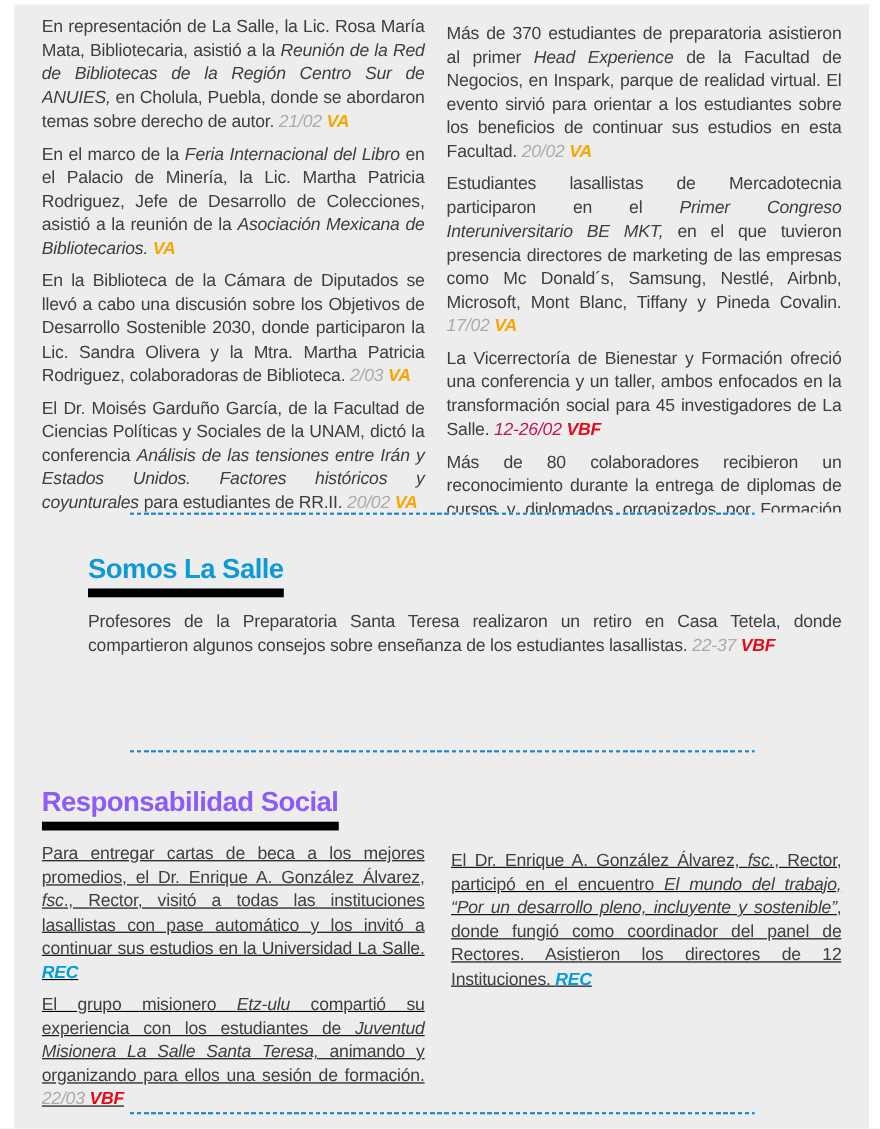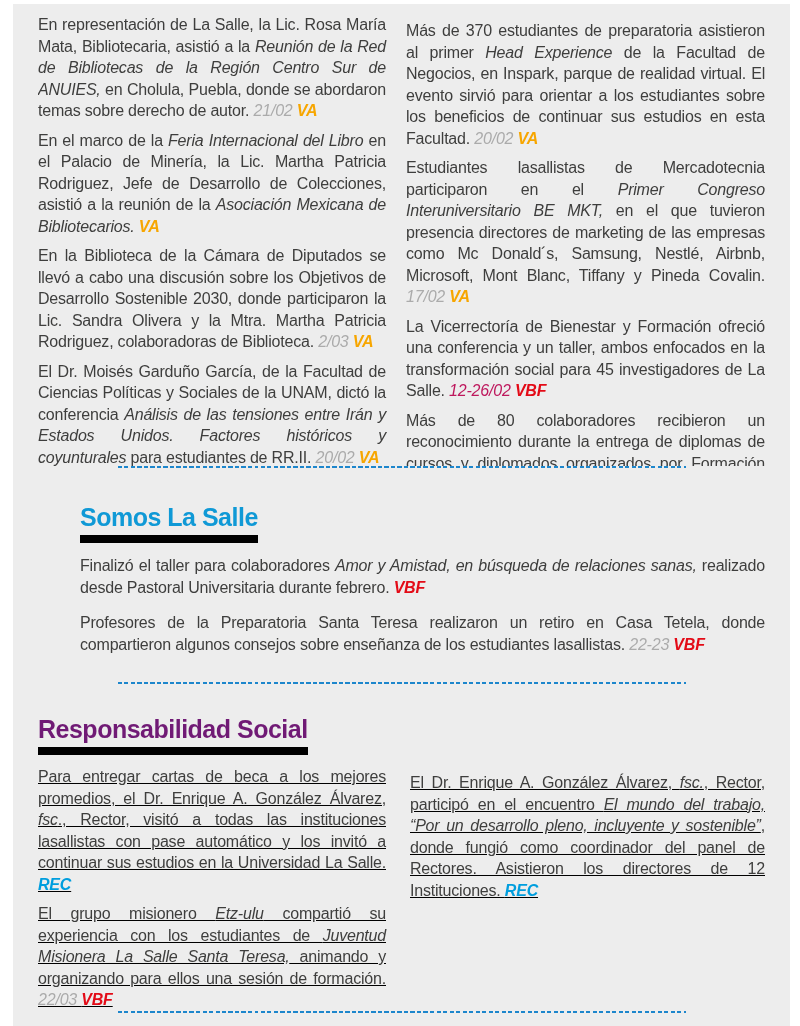--- a/index.html
+++ b/index.html
@@ -103,30 +103,29 @@
     </section>
 
     <div class="sep" style="background: repeating-linear-gradient(90deg, rgb(29, 134, 204) 0px, rgb(29, 134, 204) 4px, transparent 4px, transparent 6.5px);"></div>
 
     <section class="somos">
       <div class="heading-wrap">
         <h2 class="heading" style="color: rgb(15, 153, 214);">Somos La Salle</h2>
         <div class="heading-bar" style="background: rgb(0, 0, 0);"></div>
       </div>
       <div class="paras">
-          <p class="para" style="color: rgb(62, 62, 61);"><span>Finalizó el taller para colaboradores </span><span class="it">Amor y Amistad, en búsqueda de relaciones sanas,</span><span> realizado desde Pastoral Universitaria durante febrero. </span><span class="tag" style="color: rgb(227, 11, 23);">VBF</span></p>
-          <p class="para" style="color: rgb(62, 62, 61);"><span>Profesores de la Preparatoria Santa Teresa realizaron un retiro en Casa Tetela, donde compartieron algunos consejos sobre enseñanza de los estudiantes lasallistas. </span><span class="date" style="color: rgb(171, 171, 171);">22-23 </span><span class="tag" style="color: rgb(227, 11, 23);">VBF</span></p>
+          <p class="para" style="color: rgb(62, 62, 61);"><span>Profesores de la Preparatoria Santa Teresa realizaron un retiro en Casa Tetela, donde compartieron algunos consejos sobre enseñanza de los estudiantes lasallistas. </span><span class="date" style="color: rgb(171, 171, 171);">22-37 </span><span class="tag" style="color: rgb(227, 11, 23);">VBF</span></p>
         </div>
     </section>
 
     <div class="sep" style="background: repeating-linear-gradient(90deg, rgb(29, 134, 204) 0px, rgb(29, 134, 204) 4px, transparent 4px, transparent 6.5px);"></div>
 
     <section class="resp">
       <div class="heading-wrap">
-        <h2 class="heading" style="color: #701a75;">Responsabilidad Social</h2>
+        <h2 class="heading" style="color: #8b5cf6;">Responsabilidad Social</h2>
         <div class="heading-bar" style="background: rgb(0, 0, 0);"></div>
       </div>
       <div class="cols">
         <div class="col col-left">
             <p class="para" style="color: rgb(62, 62, 61);"><span>Para entregar cartas de beca a los mejores promedios, el Dr. Enrique A. González Álvarez, </span><span class="it">fsc</span><span>., Rector, visitó a todas las instituciones lasallistas con pase automático y los invitó a continuar sus estudios en la Universidad La Salle. </span><span class="tag" style="color: rgb(0, 158, 222);">REC</span></p>
             <p class="para" style="color: rgb(62, 62, 61);"><span>El grupo misionero </span><span class="it">Etz-ulu</span><span> compartió su experiencia con los estudiantes de </span><span class="it">Juventud Misionera La Salle Santa Teresa,</span><span> animando y organizando para ellos una sesión de formación. </span><span class="date" style="color: rgb(171, 171, 171);">22/03 </span><span class="tag" style="color: rgb(227, 11, 23);">VBF</span></p>
           </div>
         <div class="col col-right">
             <p class="para" style="color: rgb(62, 62, 61);"><span>El Dr. Enrique A. González Álvarez, </span><span class="it">fsc.</span><span>, Rector, participó en el encuentro </span><span class="it">El mundo del trabajo, “Por un desarrollo pleno, incluyente y sostenible”</span><span>, donde fungió como coordinador del panel de Rectores. Asistieron los directores de 12 Instituciones. </span><span class="tag" style="color: rgb(0, 158, 222);">REC</span></p>
           </div>

